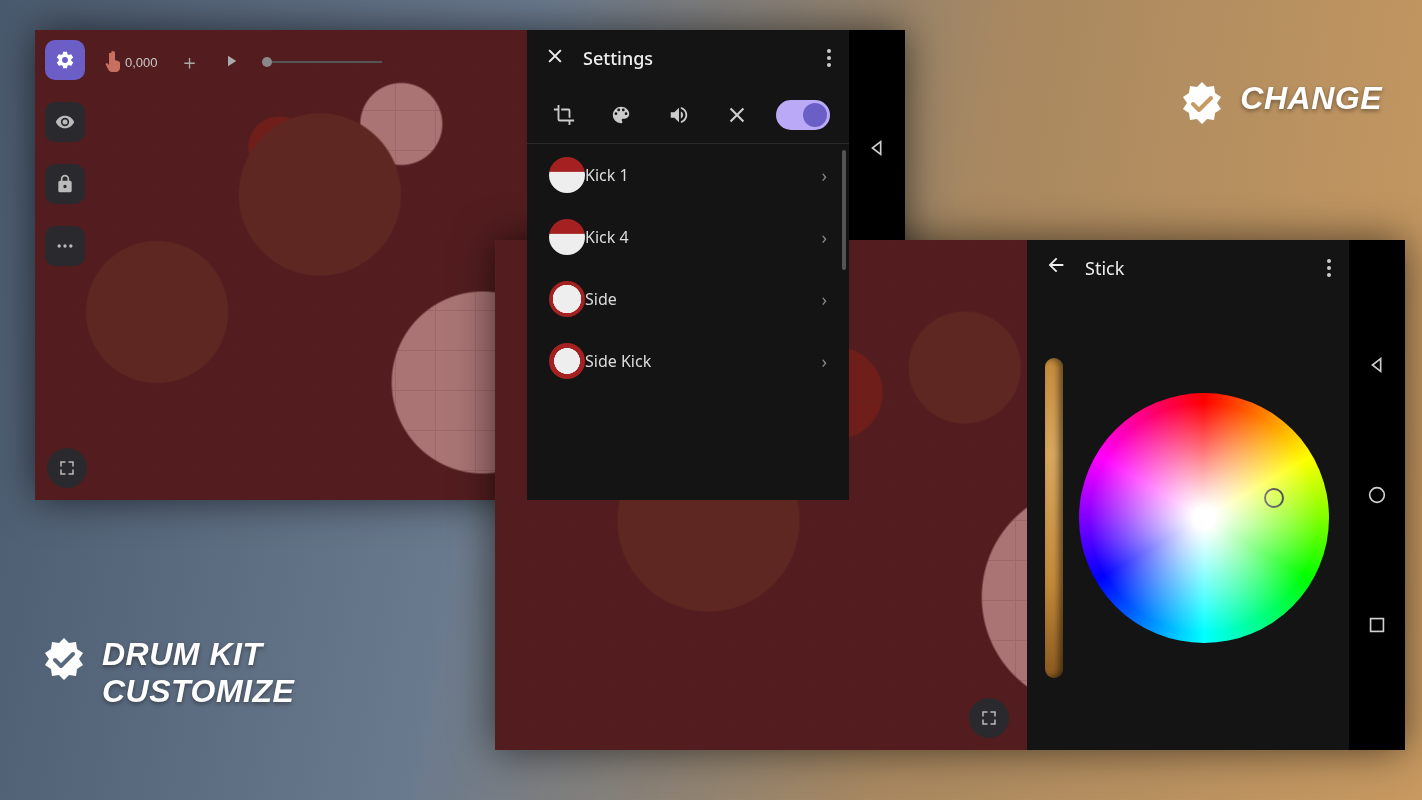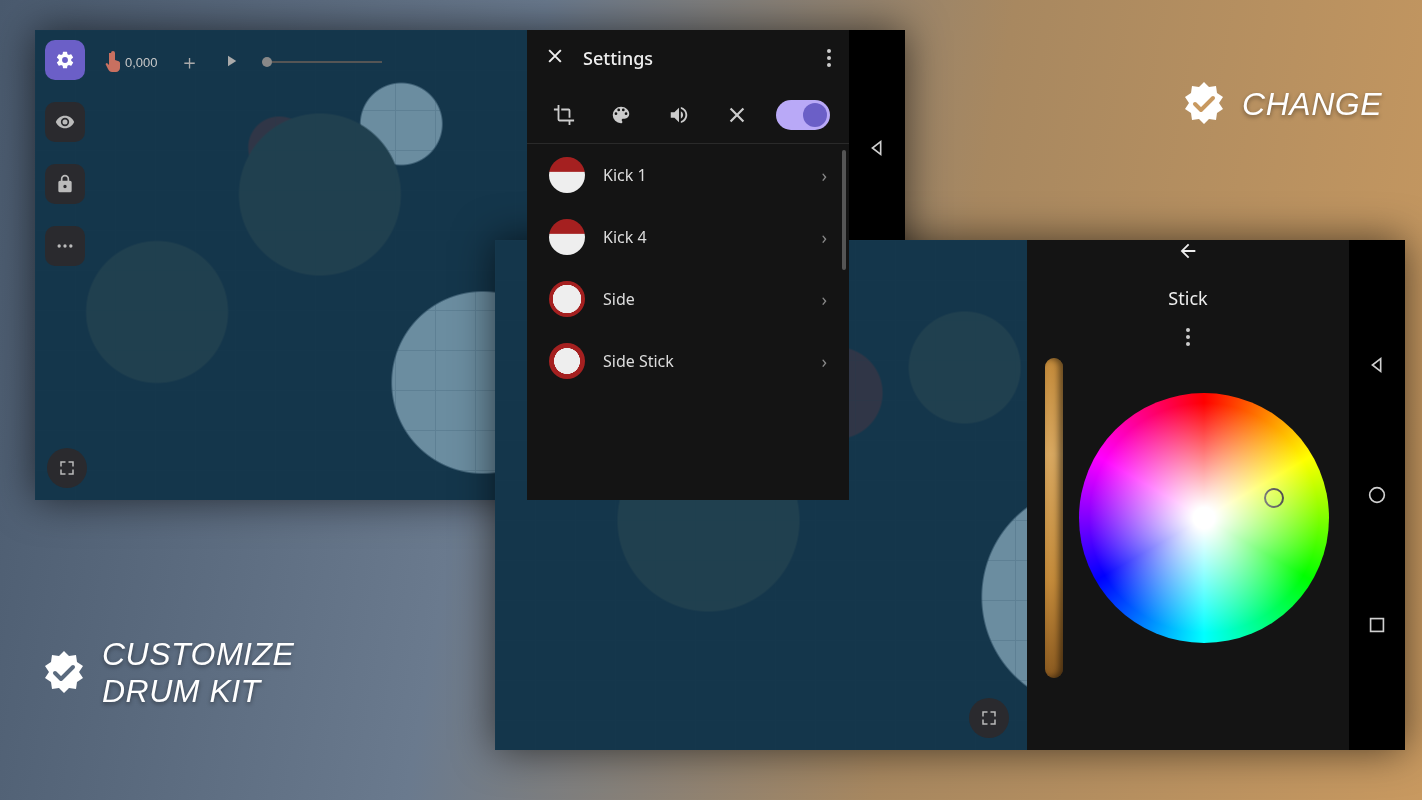--- a/index.html
+++ b/index.html
@@ -8,21 +8,21 @@
     background:linear-gradient(100deg,#4a5a6e 0%,#6a7a8e 35%,#a88860 65%,#c89960 100%);
     font-family:"Trebuchet MS","Segoe UI",sans-serif;
     overflow:hidden; position:relative;
   }
   
   .device {
     position:absolute; background:#000; border-radius:4px;
     display:flex; flex-direction:row;
     box-shadow:0 0 40px rgba(0,0,0,0.6);
   }
-  .device-screen { flex:1; position:relative; background:#0c4a6e; overflow:hidden;padding-left:32px; }
+  .device-screen { flex:1; position:relative; background:#7f1d1d; overflow:hidden;padding-left:32px; }
   .device-navbar {
     width:56px; background:#000; display:flex; flex-direction:column;
     align-items:center; justify-content:space-around; padding:60px 0;
   }
   .nav-btn { width:22px; height:22px; color:#d0d0d0; display:flex; align-items:center; justify-content:center; cursor:pointer; }
   .nav-btn svg { width:100%; height:100%; }
 
   
   #device1 { top:30px; left:35px; width:870px; height:470px; }
   .drumkit-bg {
@@ -93,21 +93,21 @@
   .toggle-pill {
     width:54px; height:30px; border-radius:30px; background:#b9a9f7;
     position:relative; cursor:pointer;
   }
   .toggle-pill::after {
     content:""; position:absolute; right:3px; top:3px; width:24px;height:24px;
     border-radius:50%; background:#6b5fc7;
   }
   .inst-list { flex:1; overflow:hidden; }
   .inst-row {
-    height:62px; display:flex; align-items:center; gap:18px; padding:0 22px;
+    height:62px; display:flex; align-items:center; padding:0 22px;
     color:#ddd; font-family:system-ui,sans-serif; font-size:16px; cursor:pointer;
   }
   .inst-thumb { width:36px;height:36px;border-radius:50%; background:#ddd; position:relative; flex-shrink:0; }
   .inst-thumb.kick { background:linear-gradient(#a52020 40%,#eee 42%); }
   .inst-thumb.snare { background:radial-gradient(circle,#eee 0 55%, #a52020 57%); }
   .inst-thumb.side { background:radial-gradient(circle,#eee 0 50%, #a52020 52%); }
   .inst-label { flex:1; }
   .chev { color:#888; font-size:18px; }
   .scroll-ind { position:absolute; right:3px; top:120px; width:4px; height:120px; background:#555; border-radius:3px; }
 
@@ -119,21 +119,21 @@
                radial-gradient(circle at 40% 30%, #5c2018 0 45px, transparent 47px),
                radial-gradient(circle at 55% 25%, #3a352a 0 55px, transparent 57px),
                #1e1e22;
     opacity:0.45;
   }
   .color-panel {
     position:absolute; top:0; right:0; bottom:0; width:322px;
     background:#141414; z-index:5; display:flex; flex-direction:column; padding-bottom:10px;
   }
   .color-hdr {
-    height:56px; display:flex; align-items:center; gap:18px; padding:0 18px; color:#eee;flex-direction:column;
+    height:56px; display:flex; align-items:center; gap:18px; padding:0 18px; color:#eee;
   }
   .back-arrow { font-size:22px; cursor:pointer; }
   .color-hdr .title { flex:1; font-size:18px; font-family:system-ui,sans-serif; }
   .color-body { flex:1; display:flex; align-items:center; gap:16px; padding:0 18px; }
   .stick-preview {
     width:18px; height:320px; border-radius:10px;
     background:linear-gradient(#c38a3a,#d8a860 30%,#c38a3a 70%,#8a5a20);
     box-shadow:inset -4px 0 6px rgba(0,0,0,0.5);
   }
   .color-wheel { width:250px; height:250px; border-radius:50%; position:relative;
@@ -143,22 +143,22 @@
   .color-wheel::after {
     content:""; position:absolute; inset:0; border-radius:50%;
     background:radial-gradient(circle,white 0 6%,transparent 65%);
   }
   .picker-ind {
     position:absolute; width:20px;height:20px; border:2px solid #000; border-radius:50%;
     transform:translate(-50%,-50%);
   }
   
   .callout {
-    position:absolute; display:flex; align-items:center; gap:14px;
-    color:#fff; font-weight:400; font-style:italic;
+    position:absolute; display:flex; gap:14px;
+    color:#fff; font-weight:700; font-style:italic;
     font-size:32px; line-height:1.15; letter-spacing:0.5px;
     text-shadow:0 2px 4px rgba(0,0,0,0.4);
   }
   .callout .txt span { display:block; }
   .badge-star { width:48px;height:48px; flex-shrink:0; }
   #callout-top { top:80px; right:40px; }
   #callout-bot { bottom:90px; left:40px; }
 </style>
 </head>
 <body>
@@ -264,21 +264,21 @@
           <div class="inst-label">Kick 4</div>
           <div class="chev">›</div>
         </div>
         <div class="inst-row">
           <div class="inst-thumb snare"></div>
           <div class="inst-label">Side</div>
           <div class="chev">›</div>
         </div>
         <div class="inst-row">
           <div class="inst-thumb side"></div>
-          <div class="inst-label">Side Stick</div>
+          <div class="inst-label">Side Kick</div>
           <div class="chev">›</div>
         </div>
       </div>
       <div class="scroll-ind"></div>
     </div>
   </div>
   <div class="device-navbar">
     <div class="nav-btn">
       <svg viewBox="0 0 24 24">
           <path fill="none" stroke="currentColor" stroke-width="1.8" d="M16 5 7 12l9 7z"></path>
@@ -354,16 +354,16 @@
   <div class="txt">
     <span>CHANGE</span>
   </div>
 </div>
 <div class="callout" id="callout-bot">
   <svg class="badge-star" viewBox="0 0 48 48">
     <path fill="#fff" d="M24 2l5 5 7-1 1 7 6 4-4 6 4 6-6 4-1 7-7-1-5 5-5-5-7 1-1-7-6-4 4-6-4-6 6-4 1-7 7 1z"></path>
     <path fill="none" stroke="#5a6a7e" stroke-width="4" stroke-linecap="round" stroke-linejoin="round" d="M15 24l6 6 12-12"></path>
   </svg>
   <div class="txt">
+    <span>DRUM KIT</span>
     <span>CUSTOMIZE</span>
-    <span>DRUM KIT</span>
   </div>
 </div>
 
 </body></html>

